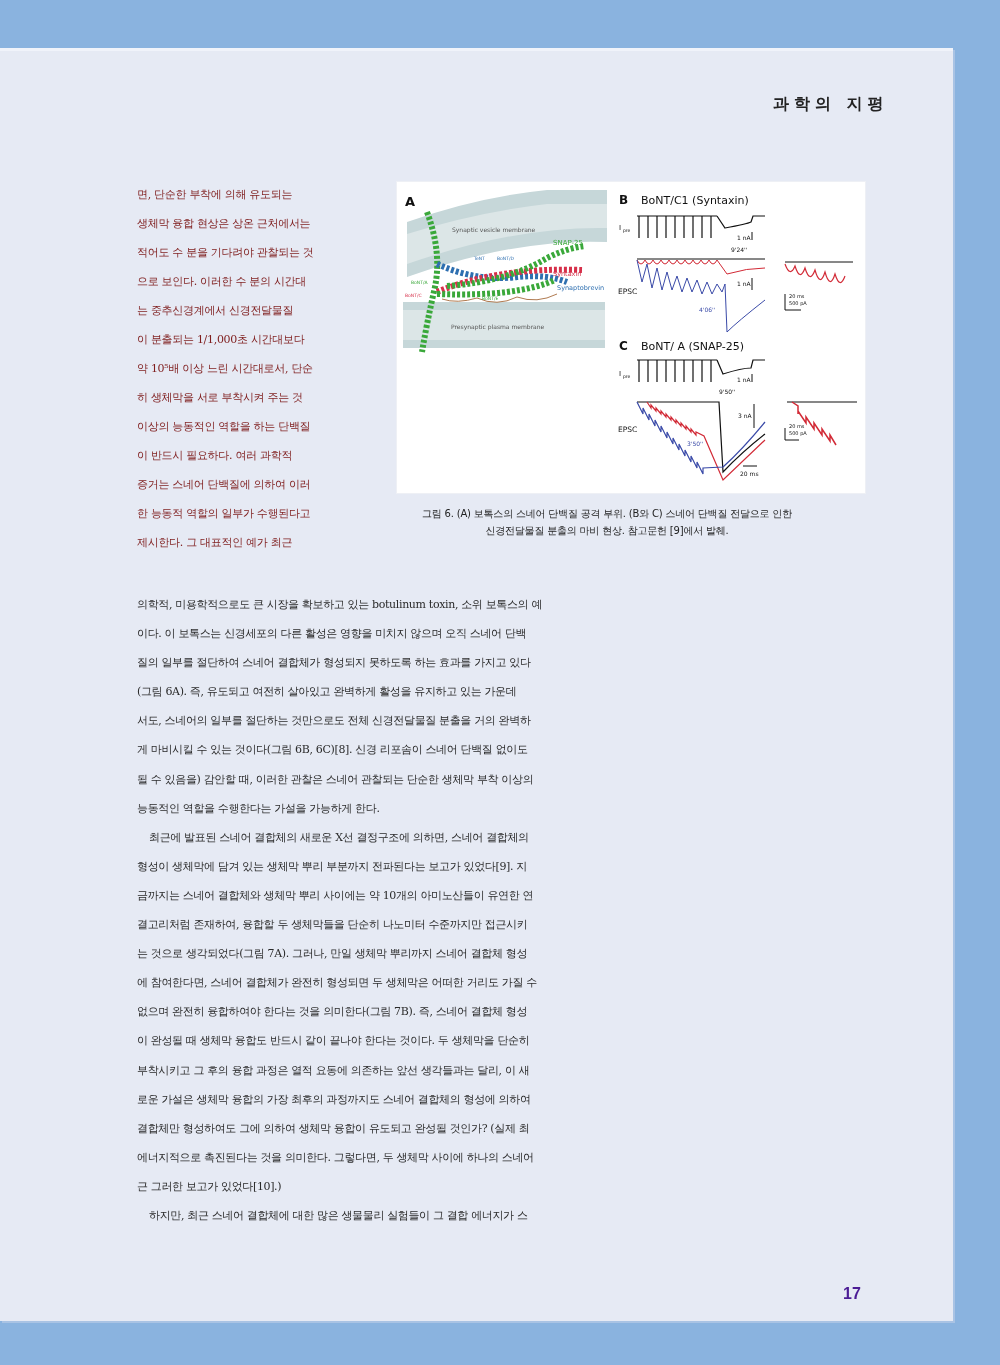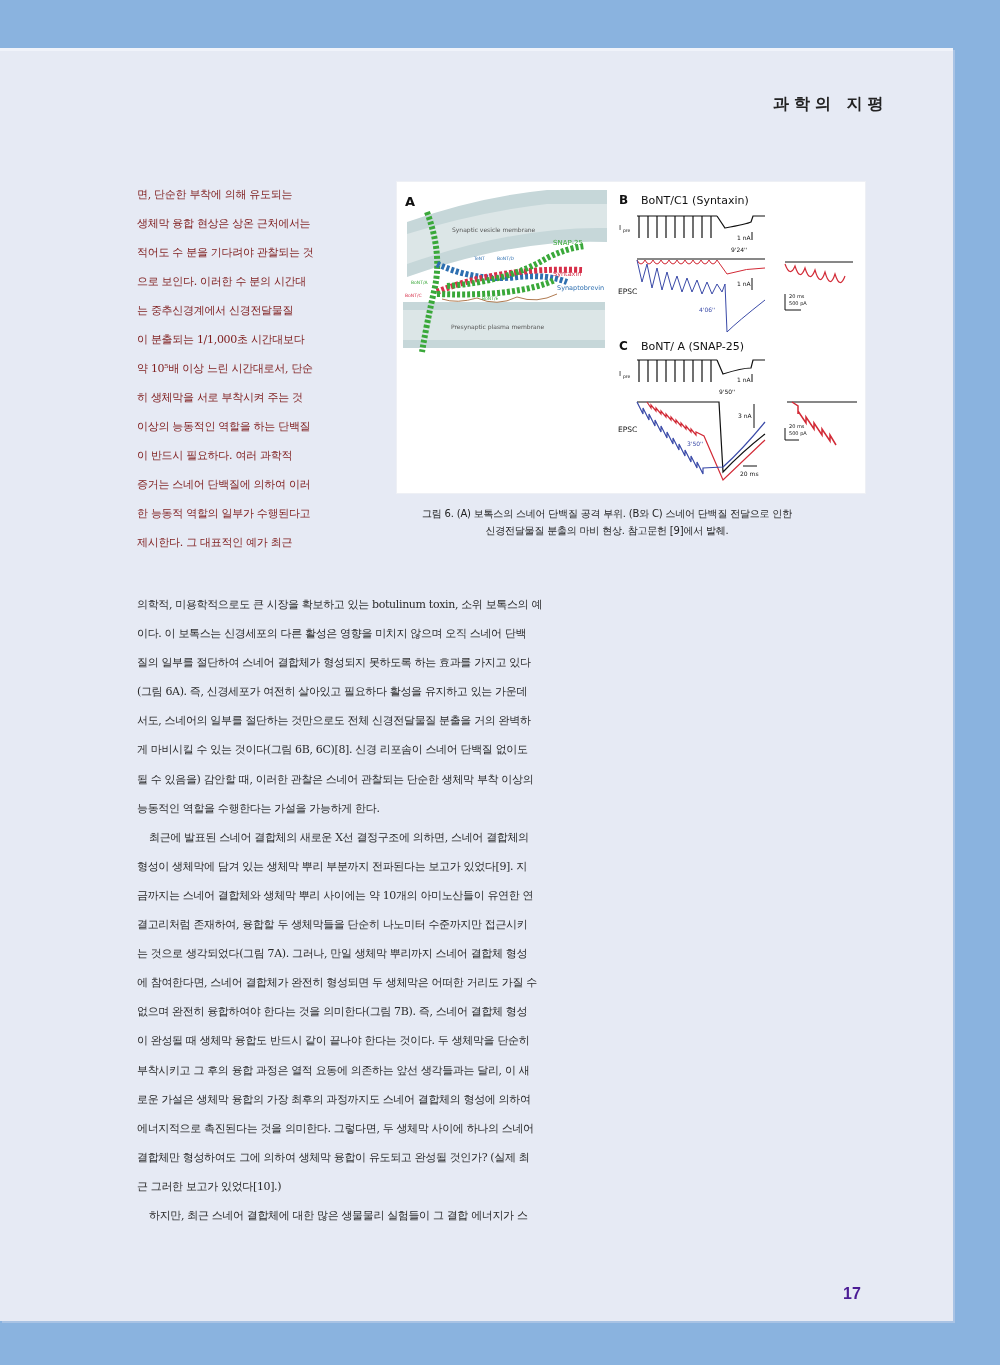--- a/index.html
+++ b/index.html
@@ -123,34 +123,34 @@
 
 <div class="caption">
   <div>그림 6. (A) 보톡스의 스네어 단백질 공격 부위. (B와 C) 스네어 단백질 전달으로 인한</div>
   <div>신경전달물질 분출의 마비 현상. 참고문헌 [9]에서 발췌.</div>
 </div>
 
 <div class="wide">
   <div>의학적, 미용학적으로도 큰 시장을 확보하고 있는 botulinum toxin, 소위 보톡스의 예</div>
   <div>이다. 이 보톡스는 신경세포의 다른 활성은 영향을 미치지 않으며 오직 스네어 단백</div>
   <div>질의 일부를 절단하여 스네어 결합체가 형성되지 못하도록 하는 효과를 가지고 있다</div>
-  <div>(그림 6A). 즉, 신경세포가 여전히 살아있고 필요하다 활성을 유지하고 있는 가운데</div>
+  <div>(그림 6A). 즉, 유도되고 여전히 살아있고 완벽하게 활성을 유지하고 있는 가운데</div>
   <div>서도, 스네어의 일부를 절단하는 것만으로도 전체 신경전달물질 분출을 거의 완벽하</div>
   <div>게 마비시킬 수 있는 것이다(그림 6B, 6C)[8]. 신경 리포솜이 스네어 단백질 없이도</div>
   <div>될 수 있음을) 감안할 때, 이러한 관찰은 스네어 관찰되는 단순한 생체막 부착 이상의</div>
   <div>능동적인 역할을 수행한다는 가설을 가능하게 한다.</div>
   <div class="indent">최근에 발표된 스네어 결합체의 새로운 X선 결정구조에 의하면, 스네어 결합체의</div>
   <div>형성이 생체막에 담겨 있는 생체막 뿌리 부분까지 전파된다는 보고가 있었다[9]. 지</div>
   <div>금까지는 스네어 결합체와 생체막 뿌리 사이에는 약 10개의 아미노산들이 유연한 연</div>
   <div>결고리처럼 존재하여, 융합할 두 생체막들을 단순히 나노미터 수준까지만 접근시키</div>
   <div>는 것으로 생각되었다(그림 7A). 그러나, 만일 생체막 뿌리까지 스네어 결합체 형성</div>
   <div>에 참여한다면, 스네어 결합체가 완전히 형성되면 두 생체막은 어떠한 거리도 가질 수</div>
   <div>없으며 완전히 융합하여야 한다는 것을 의미한다(그림 7B). 즉, 스네어 결합체 형성</div>
   <div>이 완성될 때 생체막 융합도 반드시 같이 끝나야 한다는 것이다. 두 생체막을 단순히</div>
   <div>부착시키고 그 후의 융합 과정은 열적 요동에 의존하는 앞선 생각들과는 달리, 이 새</div>
   <div>로운 가설은 생체막 융합의 가장 최후의 과정까지도 스네어 결합체의 형성에 의하여</div>
+  <div>결합체만 형성하여도 그에 의하여 생체막 융합이 유도되고 완성될 것인가? (실제 최</div>
   <div>에너지적으로 촉진된다는 것을 의미한다. 그렇다면, 두 생체막 사이에 하나의 스네어</div>
-  <div>결합체만 형성하여도 그에 의하여 생체막 융합이 유도되고 완성될 것인가? (실제 최</div>
   <div>근 그러한 보고가 있었다[10].)</div>
   <div class="indent">하지만, 최근 스네어 결합체에 대한 많은 생물물리 실험들이 그 결합 에너지가 스</div>
 </div>
 
 <div class="page-number">17</div>
 
 </body></html>

